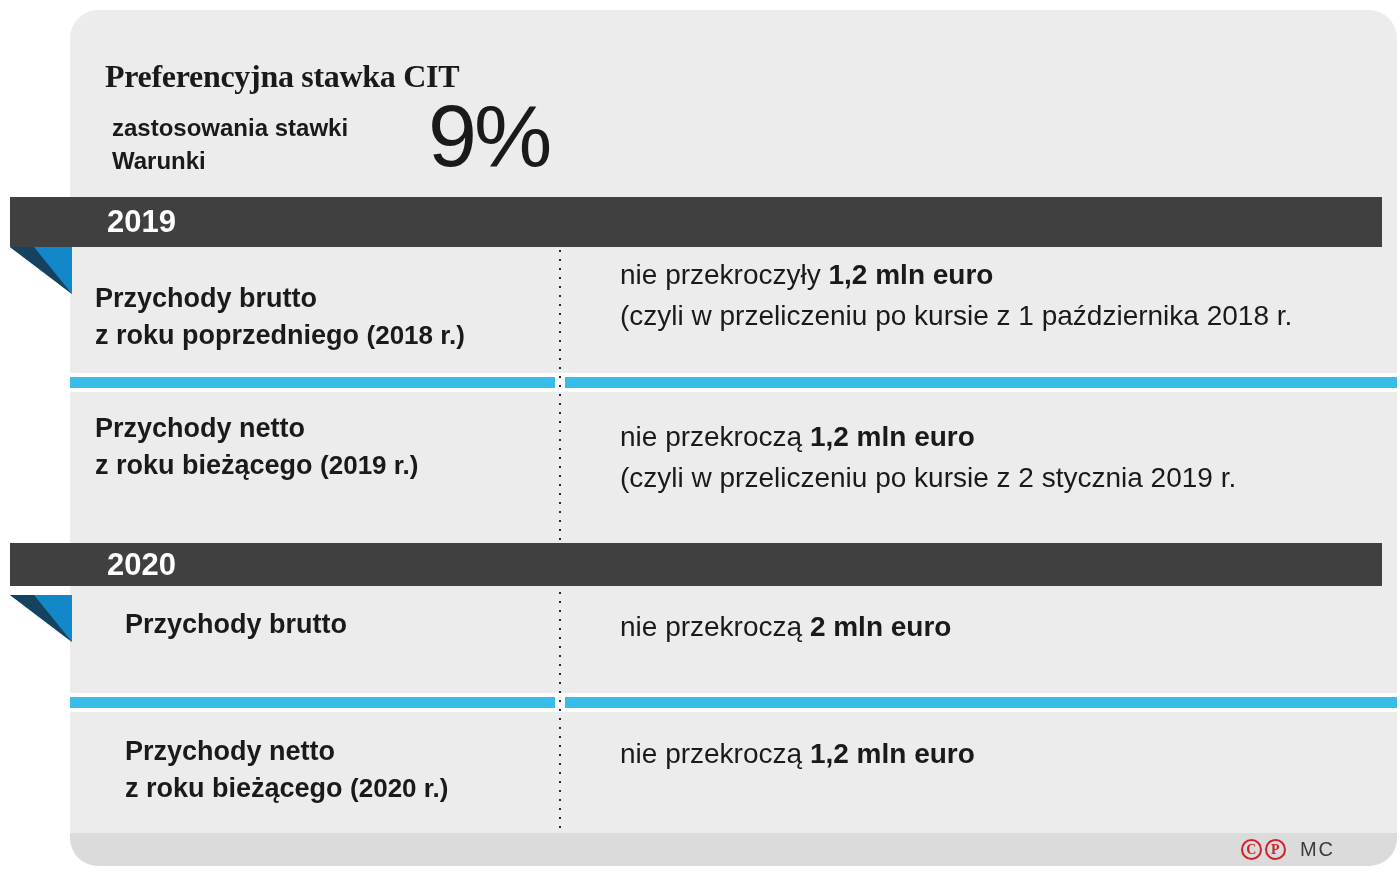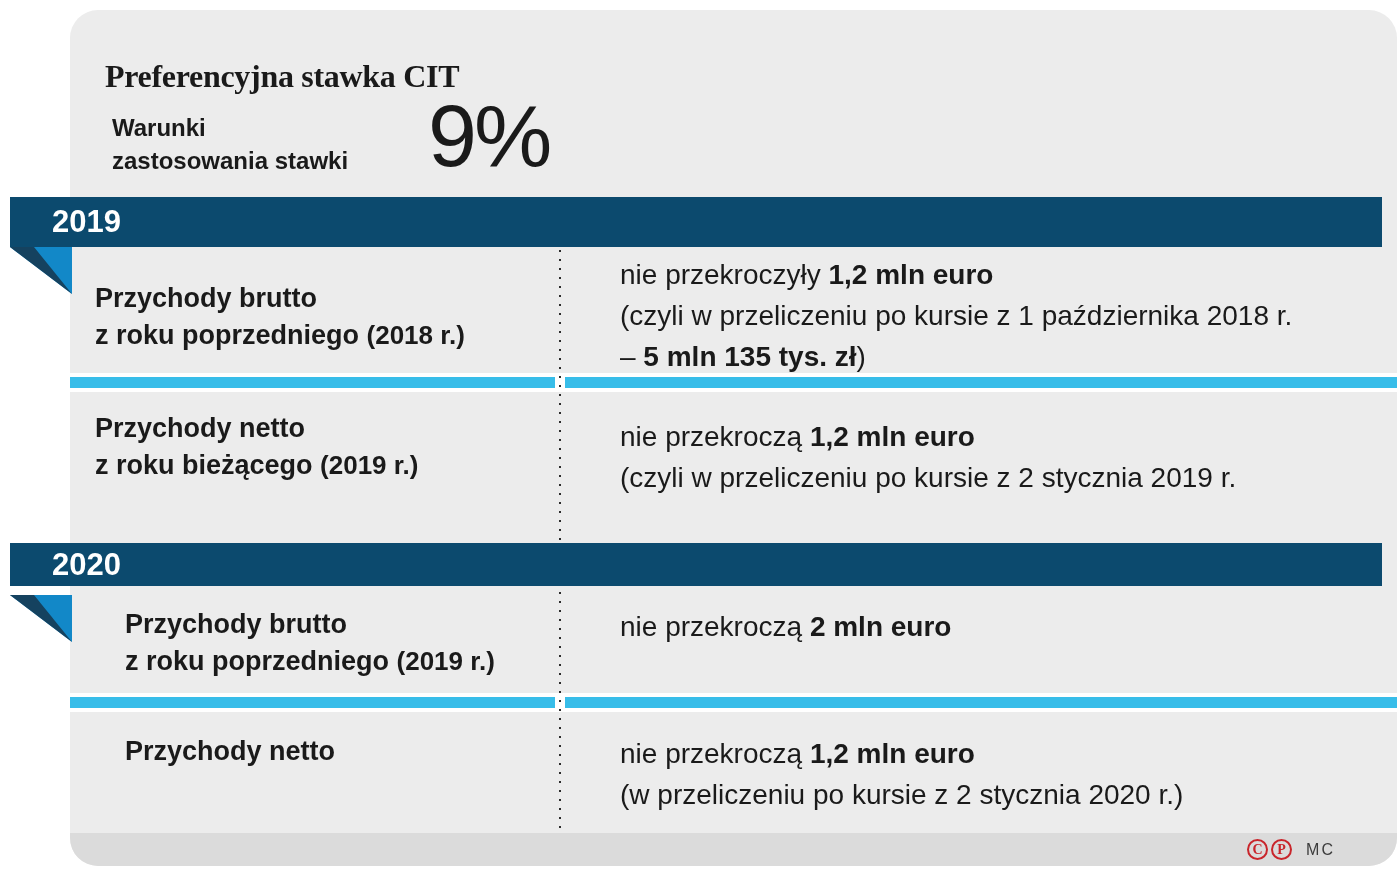--- a/index.html
+++ b/index.html
@@ -25,23 +25,23 @@
   }
   .subtitle {
     position:absolute; left:112px; top:111px; z-index:4;
     font-weight:bold; font-size:24px; line-height:33px;
   }
   .rate {
     position:absolute; left:428px; top:92px; z-index:4;
     font-size:88px; font-weight:400; line-height:1; letter-spacing:-3px;
   }
   .year-bar {
-    position:absolute; left:10px; width:1372px; height:50px; background:#0c4a6e;
+    position:absolute; left:10px; width:1372px; height:50px; background:#404040;
     color:#ffffff; display:flex; align-items:center; z-index:5;
-    font-weight:bold; font-size:31px; padding-left:42px; box-sizing:border-box;
+    font-weight:bold; font-size:31px; padding-left:97px; box-sizing:border-box;
   }
   .bar-2019 { top:197px; }
   .bar-2020 { top:543px; height:43px; }
   .fold { position:absolute; left:10px; width:62px; height:47px; z-index:5; }
   .fold-2019 { top:247px; }
   .fold-2020 { top:595px; }
   .dotted-line {
     position:absolute; left:559px; top:250px; width:2px; height:580px; z-index:3;
     background:repeating-linear-gradient(to bottom,#2b2b2b 0 2px,transparent 2px 9px);
   }
@@ -77,34 +77,34 @@
   .cond-3 { top:606px; }
   .cond-4 { top:733px; }
   .rights { display:flex; align-items:center; }
   .circ {
     width:21px; height:21px; border:2px solid #c9252b; border-radius:50%;
     color:#c9252b; font-family:"Liberation Serif", serif; font-weight:bold; font-size:14px;
     display:flex; align-items:center; justify-content:center; box-sizing:border-box;
   }
   .circ + .circ { margin-left:3px; }
   .credit {
-    margin-left:14px; font-size:16px; letter-spacing:2px; color:#3c3c3c; font-weight:400;
+    margin-left:14px; font-size:20px; letter-spacing:2px; color:#3c3c3c; font-weight:400;
   }
 </style>
 </head>
 <body>
 
 <div class="canvas">
 
   <div class="panel"></div>
 
   <div class="title">Preferencyjna stawka CIT</div>
   <div class="subtitle">
+    <div>zastosowania stawki</div>
     <div>Warunki</div>
-    <div>zastosowania stawki</div>
   </div>
   <div class="rate">9%</div>
 
   <div class="year-bar bar-2019">
     <span>2019</span>
   </div>
   <svg class="fold fold-2019" viewBox="0 0 62 47">
     <polygon points="0,0 62,0 62,47" fill="#1288c8"></polygon>
     <polygon points="0,0 24,0 62,47" fill="#15425f"></polygon>
   </svg>
@@ -116,21 +116,20 @@
   <div class="divider divider-2"></div>
   <div class="divider-notch notch-2"></div>
 
   <div class="row-label indent-1 lbl-1">
     <div>Przychody brutto</div>
     <div><span>z roku poprzedniego</span> <span class="note">(2018 r.)</span></div>
   </div>
   <div class="row-cond cond-1">
     <div><span>nie przekroczyły </span><span class="b">1,2 mln euro</span></div>
     <div>(czyli w przeliczeniu po kursie z 1 października 2018 r.</div>
-    <div><span>– </span><span class="b">5 mln 135 tys. zł</span><span>)</span></div>
   </div>
 
   <div class="row-label indent-1 lbl-2">
     <div>Przychody netto</div>
     <div><span>z roku bieżącego</span> <span class="note">(2019 r.)</span></div>
   </div>
   <div class="row-cond cond-2">
     <div><span>nie przekroczą </span><span class="b">1,2 mln euro</span></div>
     <div>(czyli w przeliczeniu po kursie z 2 stycznia 2019 r.</div>
   </div>
@@ -138,32 +137,31 @@
   <div class="year-bar bar-2020">
     <span>2020</span>
   </div>
   <svg class="fold fold-2020" viewBox="0 0 62 47">
     <polygon points="0,0 62,0 62,47" fill="#1288c8"></polygon>
     <polygon points="0,0 24,0 62,47" fill="#15425f"></polygon>
   </svg>
 
   <div class="row-label indent-2 lbl-3">
     <div>Przychody brutto</div>
-    <div><span>z roku poprzedniego</span> <span class="note">(2019 r.)</span></div>
   </div>
   <div class="row-cond cond-3">
     <div><span>nie przekroczą </span><span class="b">2 mln euro</span></div>
   </div>
 
   <div class="row-label indent-2 lbl-4">
     <div>Przychody netto</div>
+    <div><span>z roku bieżącego</span> <span class="note">(2020 r.)</span></div>
   </div>
   <div class="row-cond cond-4">
     <div><span>nie przekroczą </span><span class="b">1,2 mln euro</span></div>
-    <div>(w przeliczeniu po kursie z 2 stycznia 2020 r.)</div>
   </div>
 
   <div class="panel-footer">
     <div class="rights">
       <span class="circ">C</span>
       <span class="circ">P</span>
       <span class="credit">MC</span>
     </div>
   </div>
 

